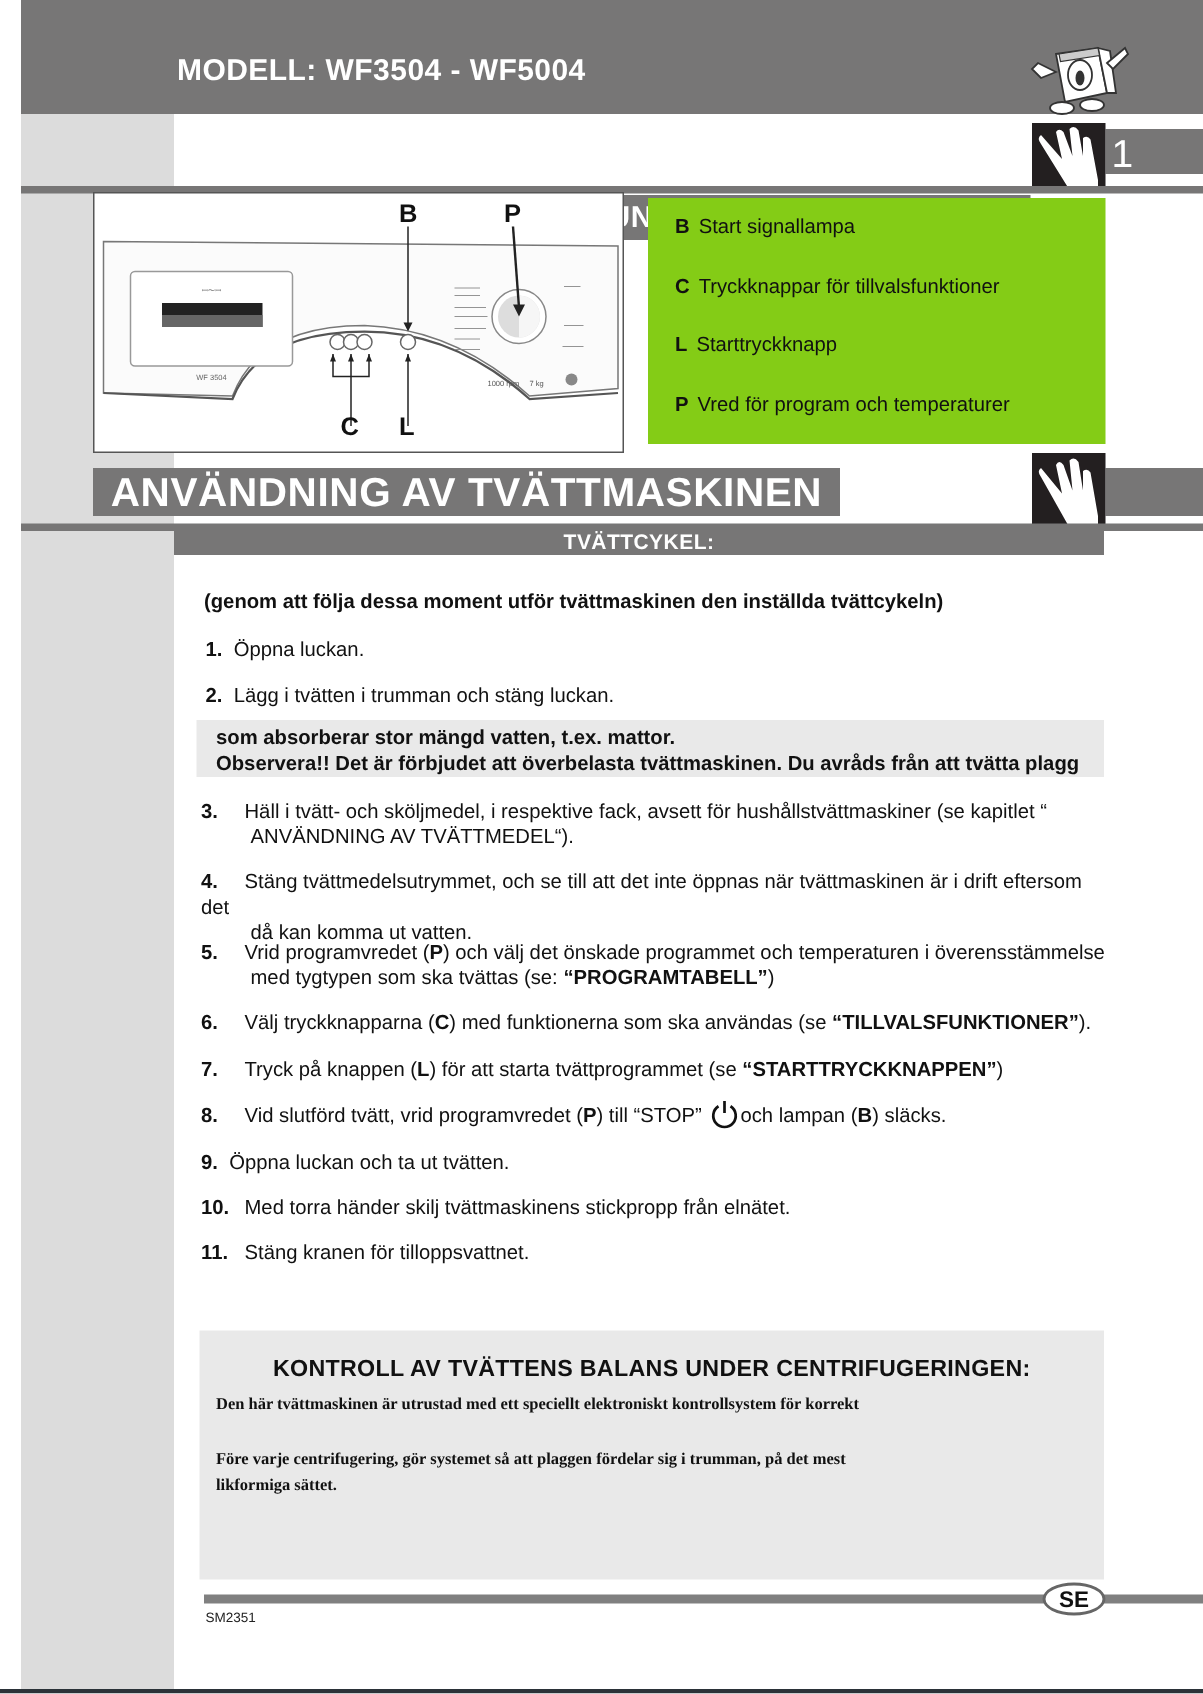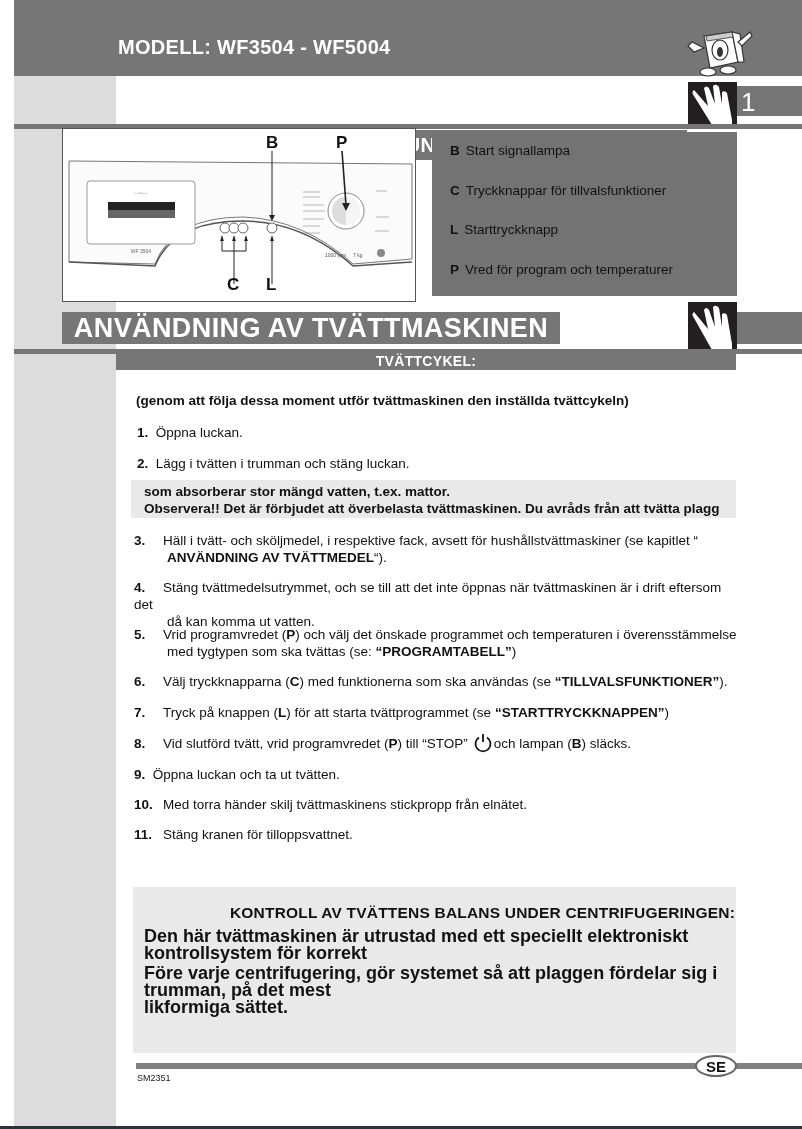--- a/index.html
+++ b/index.html
@@ -16,37 +16,37 @@
   .sec-bar { position: absolute; background: #777676; color: #fff; font-weight: bold; }
   .sec1 { left: 62px; top: 86px; width: 625px; height: 30px; font-size: 20px; padding-left: 62px; line-height: 30px; letter-spacing: 0.4px; margin-top: 44px; }
   .sec1-right { position: absolute; left: 737px; top: 86px; width: 65px; height: 30px; background: #777676; }
   .chapter-num { position: absolute; left: 741px; top: 86px; font-size: 26px; color: #fff; line-height: 32px; font-family: "Liberation Sans Narrow", "Liberation Sans", sans-serif; }
   .hr-thick { position: absolute; left: 14px; width: 788px; background: #777676; }
   .hr1 { top: 124px; height: 5px; }
 
   .hand-box { position: absolute; width: 49px; background: #231f20; }
 
   .panel-frame { position: absolute; left: 62px; top: 128px; width: 354px; height: 174px; border: 1.5px solid #555; background: #fff; }
-  .legend-box { position: absolute; left: 432px; top: 132px; width: 305px; height: 164px; background: #737373; }
+  .legend-box { position: absolute; left: 432px; top: 132px; width: 305px; height: 164px; background: #84cc16; }
   .legend-item { position: absolute; left: 18px; font-size: 13.5px; color: #111; }
   .legend-item b { margin-right: 6px; }
 
   .sec2 { left: 62px; top: 312px; width: 498px; height: 32px; font-size: 27px; text-align: center; line-height: 32px; letter-spacing: 0.4px; }
   .sec2-right { position: absolute; left: 737px; top: 312px; width: 65px; height: 32px; background: #777676; }
   .hr2 { top: 349px; height: 5px; }
   .sub-bar { position: absolute; left: 116px; top: 352px; width: 620px; height: 18px; background: #777676; color: #fff; font-weight: bold; font-size: 14px; text-align: center; line-height: 18px; letter-spacing: 0.3px; }
 
   .intro { position: absolute; left: 136px; top: 393px; font-size: 13.5px; font-weight: bold; }
   .step { position: absolute; font-size: 13.5px; line-height: 17px; }
   .step .num { font-weight: bold; display: inline-block; }
   .warn { position: absolute; left: 131px; top: 480px; width: 605px; height: 38px; background: #e9e9e9; font-size: 13.5px; font-weight: bold; line-height: 17px; padding: 3px 0 0 13px; }
 
   .balance-box { position: absolute; left: 133px; top: 887px; width: 603px; height: 166px; background: #e9e9e9; }
-  .balance-title { position: absolute; left: 0; top: 17px; width: 603px; text-align: center; font-size: 15.5px; font-weight: bold; letter-spacing: 0.2px; margin-left: 48px; }
-  .balance-p { position: absolute; left: 11px; width: 585px; font-size: 18px; font-weight: bold; line-height: 17px; }
+  .balance-title { position: absolute; left: 0; top: 17px; width: 603px; text-align: center; font-size: 15.5px; font-weight: bold; letter-spacing: 0.2px; }
+  .balance-p { position: absolute; left: 11px; width: 585px; font-size: 11px; font-weight: bold; line-height: 17px; font-family: Liberation Serif, serif; }
 
   .footer-line { position: absolute; left: 136px; top: 1063px; width: 666px; height: 6px; background: #808080; }
   .se-badge { position: absolute; left: 695px; top: 1055px; width: 42px; height: 22px; border: 2px solid #666; border-radius: 50%; background: #fff; font-weight: bold; font-size: 15px; text-align: center; line-height: 19px; color: #111; }
   .footer-code { position: absolute; left: 137px; top: 1073px; font-size: 9px; color: #222; }
 
   .stop-icon { display: inline-block; vertical-align: -5px; margin: 0 1px; }
 </style>
 </head>
 <body>
 
@@ -155,21 +155,21 @@
   <span class="num">2.</span>&nbsp; <span>Lägg i tvätten i trumman och stäng luckan.</span>
 </div>
 
 <div class="warn">
   <div>som absorberar stor mängd vatten, t.ex. mattor.</div>
   <div>Observera!! Det är förbjudet att överbelasta tvättmaskinen. Du avråds från att tvätta plagg</div>
 </div>
 
 <div class="step" style="left:134px; top:532px; width:604px;">
   <span class="num" style="width:29px;">3.</span><span>Häll i tvätt- och sköljmedel, i respektive fack, avsett för hushållstvättmaskiner (se kapitlet “</span><br>
-  <span style="padding-left:33px; font-weight:bold;">ANVÄNDNING AV TVÄTTMEDEL</span><span>“).</span>
+  <span style="padding-left:33px; font-weight:normal;">ANVÄNDNING AV TVÄTTMEDEL</span><span>“).</span>
 </div>
 
 <div class="step" style="left:134px; top:579px; width:604px;">
   <span class="num" style="width:29px;">4.</span><span>Stäng tvättmedelsutrymmet, och se till att det inte öppnas när tvättmaskinen är i drift eftersom det</span><br>
   <span style="padding-left:33px;">då kan komma ut vatten.</span>
 </div>
 
 <div class="step" style="left:134px; top:626px; width:604px;">
   <span class="num" style="width:29px;">5.</span><span>Vrid programvredet (</span><b>P</b><span>) och välj det önskade programmet och temperaturen i överensstämmelse</span><br>
   <span style="padding-left:33px;">med tygtypen som ska tvättas (se: </span><b>“PROGRAMTABELL”</b><span>)</span>

